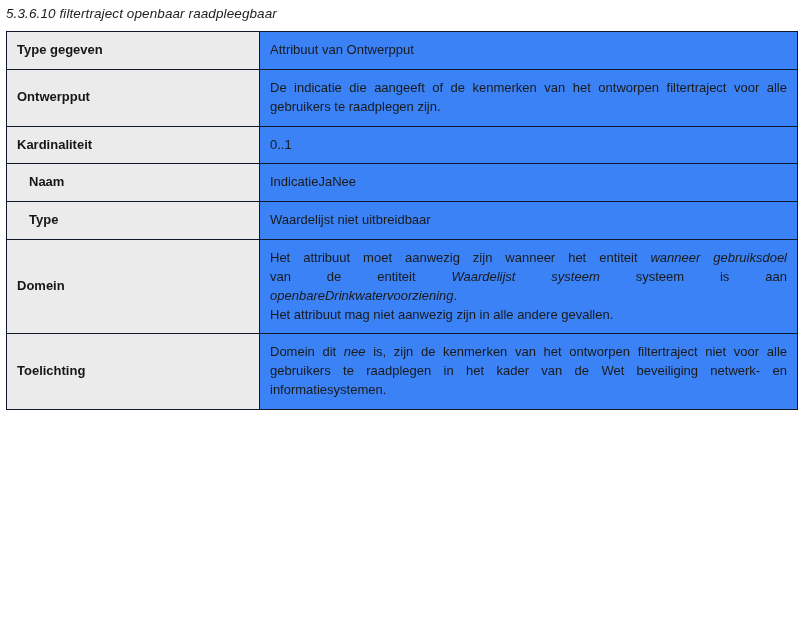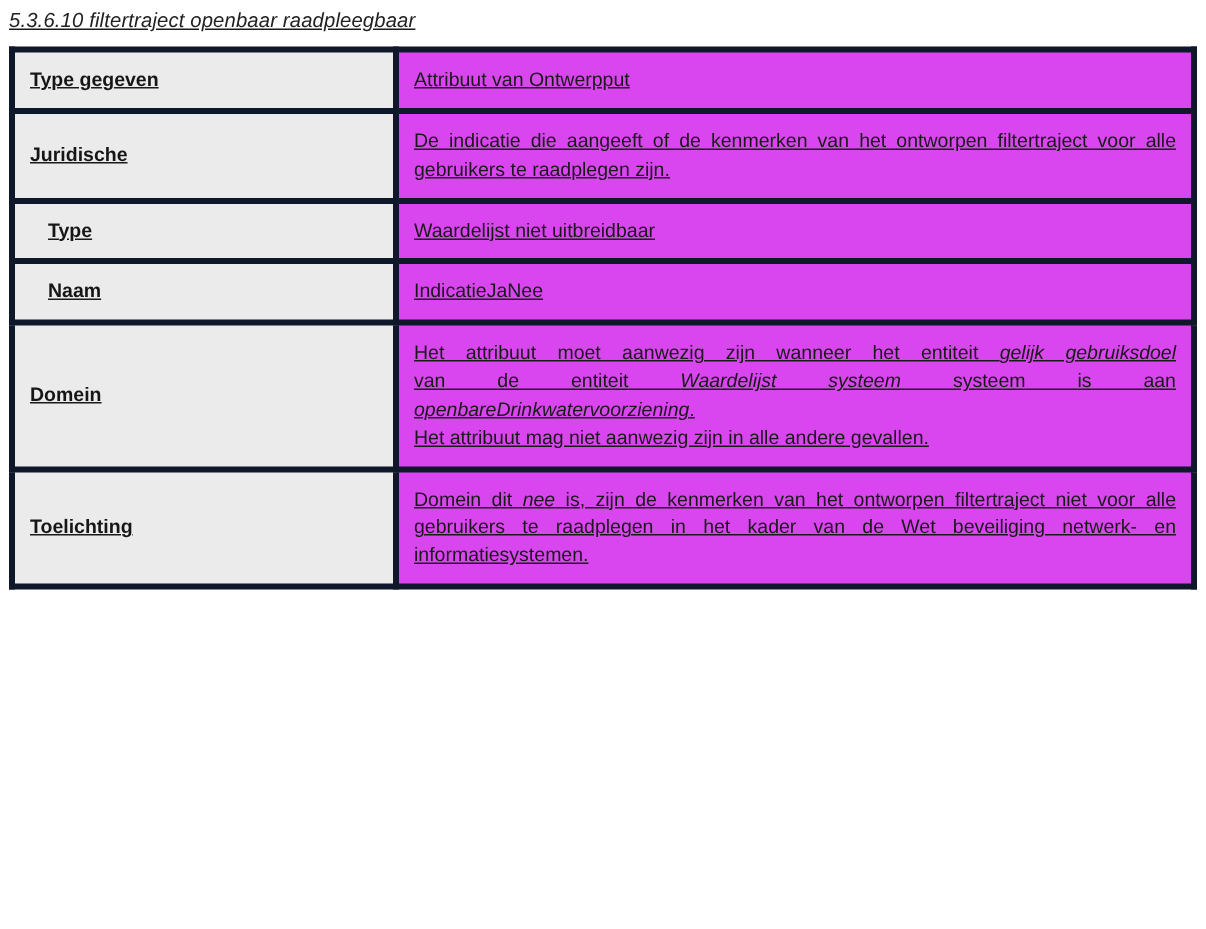--- a/index.html
+++ b/index.html
@@ -13,57 +13,56 @@
     font-family: "Liberation Sans", sans-serif;
     color: #1a1a1a;
     overflow: hidden;
   }
   .page {
     width: 651px;
     height: 619px;
     position: relative;
     box-sizing: border-box;
     padding: 0;
-    text-decoration: underline;
   }
   .section-heading {
     font-style: italic;
     font-size: 13.5px;
     font-weight: normal;
     color: #222222;
     padding: 6px 0 0 6px;
     margin: 0 0 10px 0;
     letter-spacing: 0.1px;
   }
   table.spec {
     border-collapse: collapse;
     width: 792px;
     margin-left: 6px;
     table-layout: fixed;
     border: 1px solid #c8c8c8;
   }
   table.spec td {
-    border: 4px solid #0f172a;
+    border: 1px solid #0f172a;
     vertical-align: middle;
     font-size: 13px;
     line-height: 1.45;
     padding: 9px 10px;
   }
   td.label {
     width: 232px;
     background: #ebebeb;
     font-weight: bold;
     color: #161616;
     padding-left: 10px;
   }
   td.label.indent {
     padding-left: 22px;
   }
   td.value {
-    background: #d946ef;
+    background: #3b82f6;
     color: #1a1a1a;
     padding-left: 12px;
   }
   td.value.empty {
     height: 14px;
     padding-top: 9px;
     padding-bottom: 9px;
   }
   .just {
     text-align: justify;
@@ -88,42 +87,46 @@
 
   <table class="spec">
     <tbody>
 
       <tr>
         <td class="label">Type gegeven</td>
         <td class="value">Attribuut van Ontwerpput</td>
       </tr>
 
       <tr class="row-tall">
-        <td class="label">Juridische</td>
+        <td class="label">Ontwerpput</td>
         <td class="value just">De indicatie die aangeeft of de kenmerken van het ontworpen filtertraject voor alle gebruikers te raadplegen zijn.</td>
       </tr>
 
 
+      <tr>
+        <td class="label">Kardinaliteit</td>
+        <td class="value">0..1</td>
+      </tr>
 
+
+      <tr>
+        <td class="label indent">Naam</td>
+        <td class="value">IndicatieJaNee</td>
+      </tr>
 
       <tr>
         <td class="label indent">Type</td>
         <td class="value">Waardelijst niet uitbreidbaar</td>
       </tr>
 
-      <tr>
-        <td class="label indent">Naam</td>
-        <td class="value">IndicatieJaNee</td>
-      </tr>
-
       <tr class="row-tall">
         <td class="label">Domein</td>
         <td class="value">
           <p class="p0 just-line">
-            <span>Het attribuut moet aanwezig zijn wanneer het entiteit </span><em>gelijk gebruiksdoel</em>
+            <span>Het attribuut moet aanwezig zijn wanneer het entiteit </span><em>wanneer gebruiksdoel</em>
           </p>
           <p class="p0 just-line">
             <span>van</span>
             <span>de</span>
             <span>entiteit</span>
             <em>Waardelijst systeem</em>
             <span>systeem</span>
             <span>is</span>
             <span>aan</span>
           </p>

